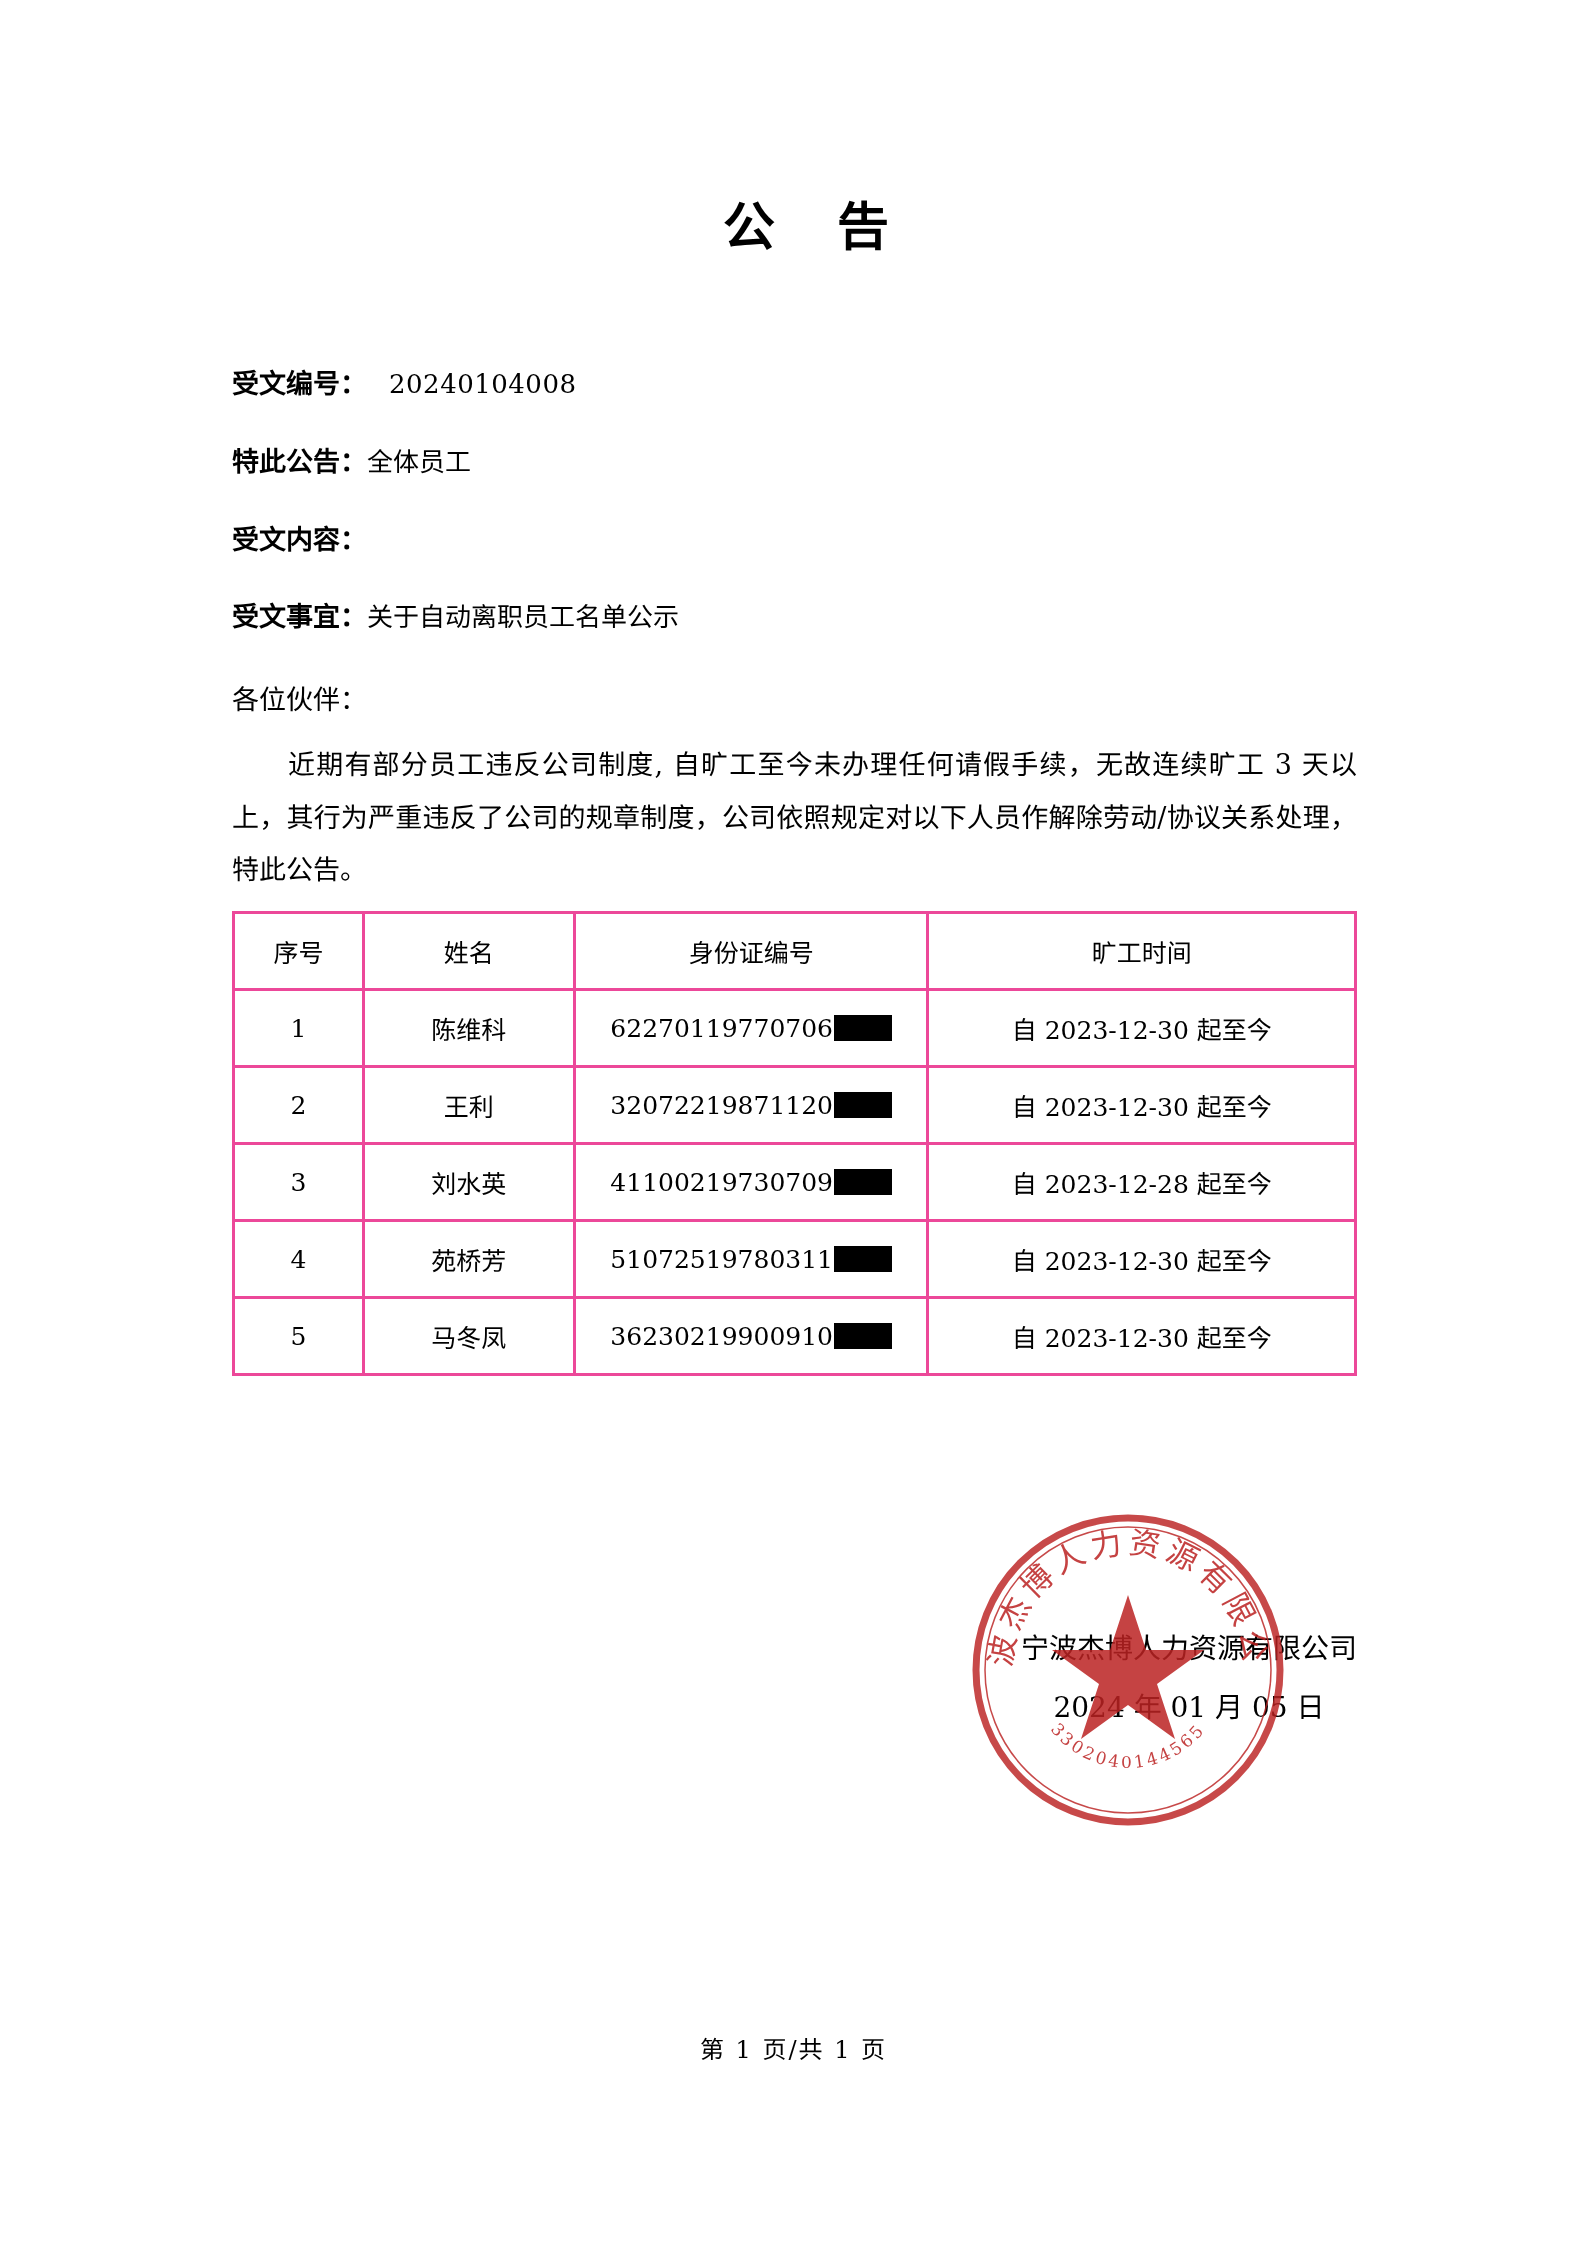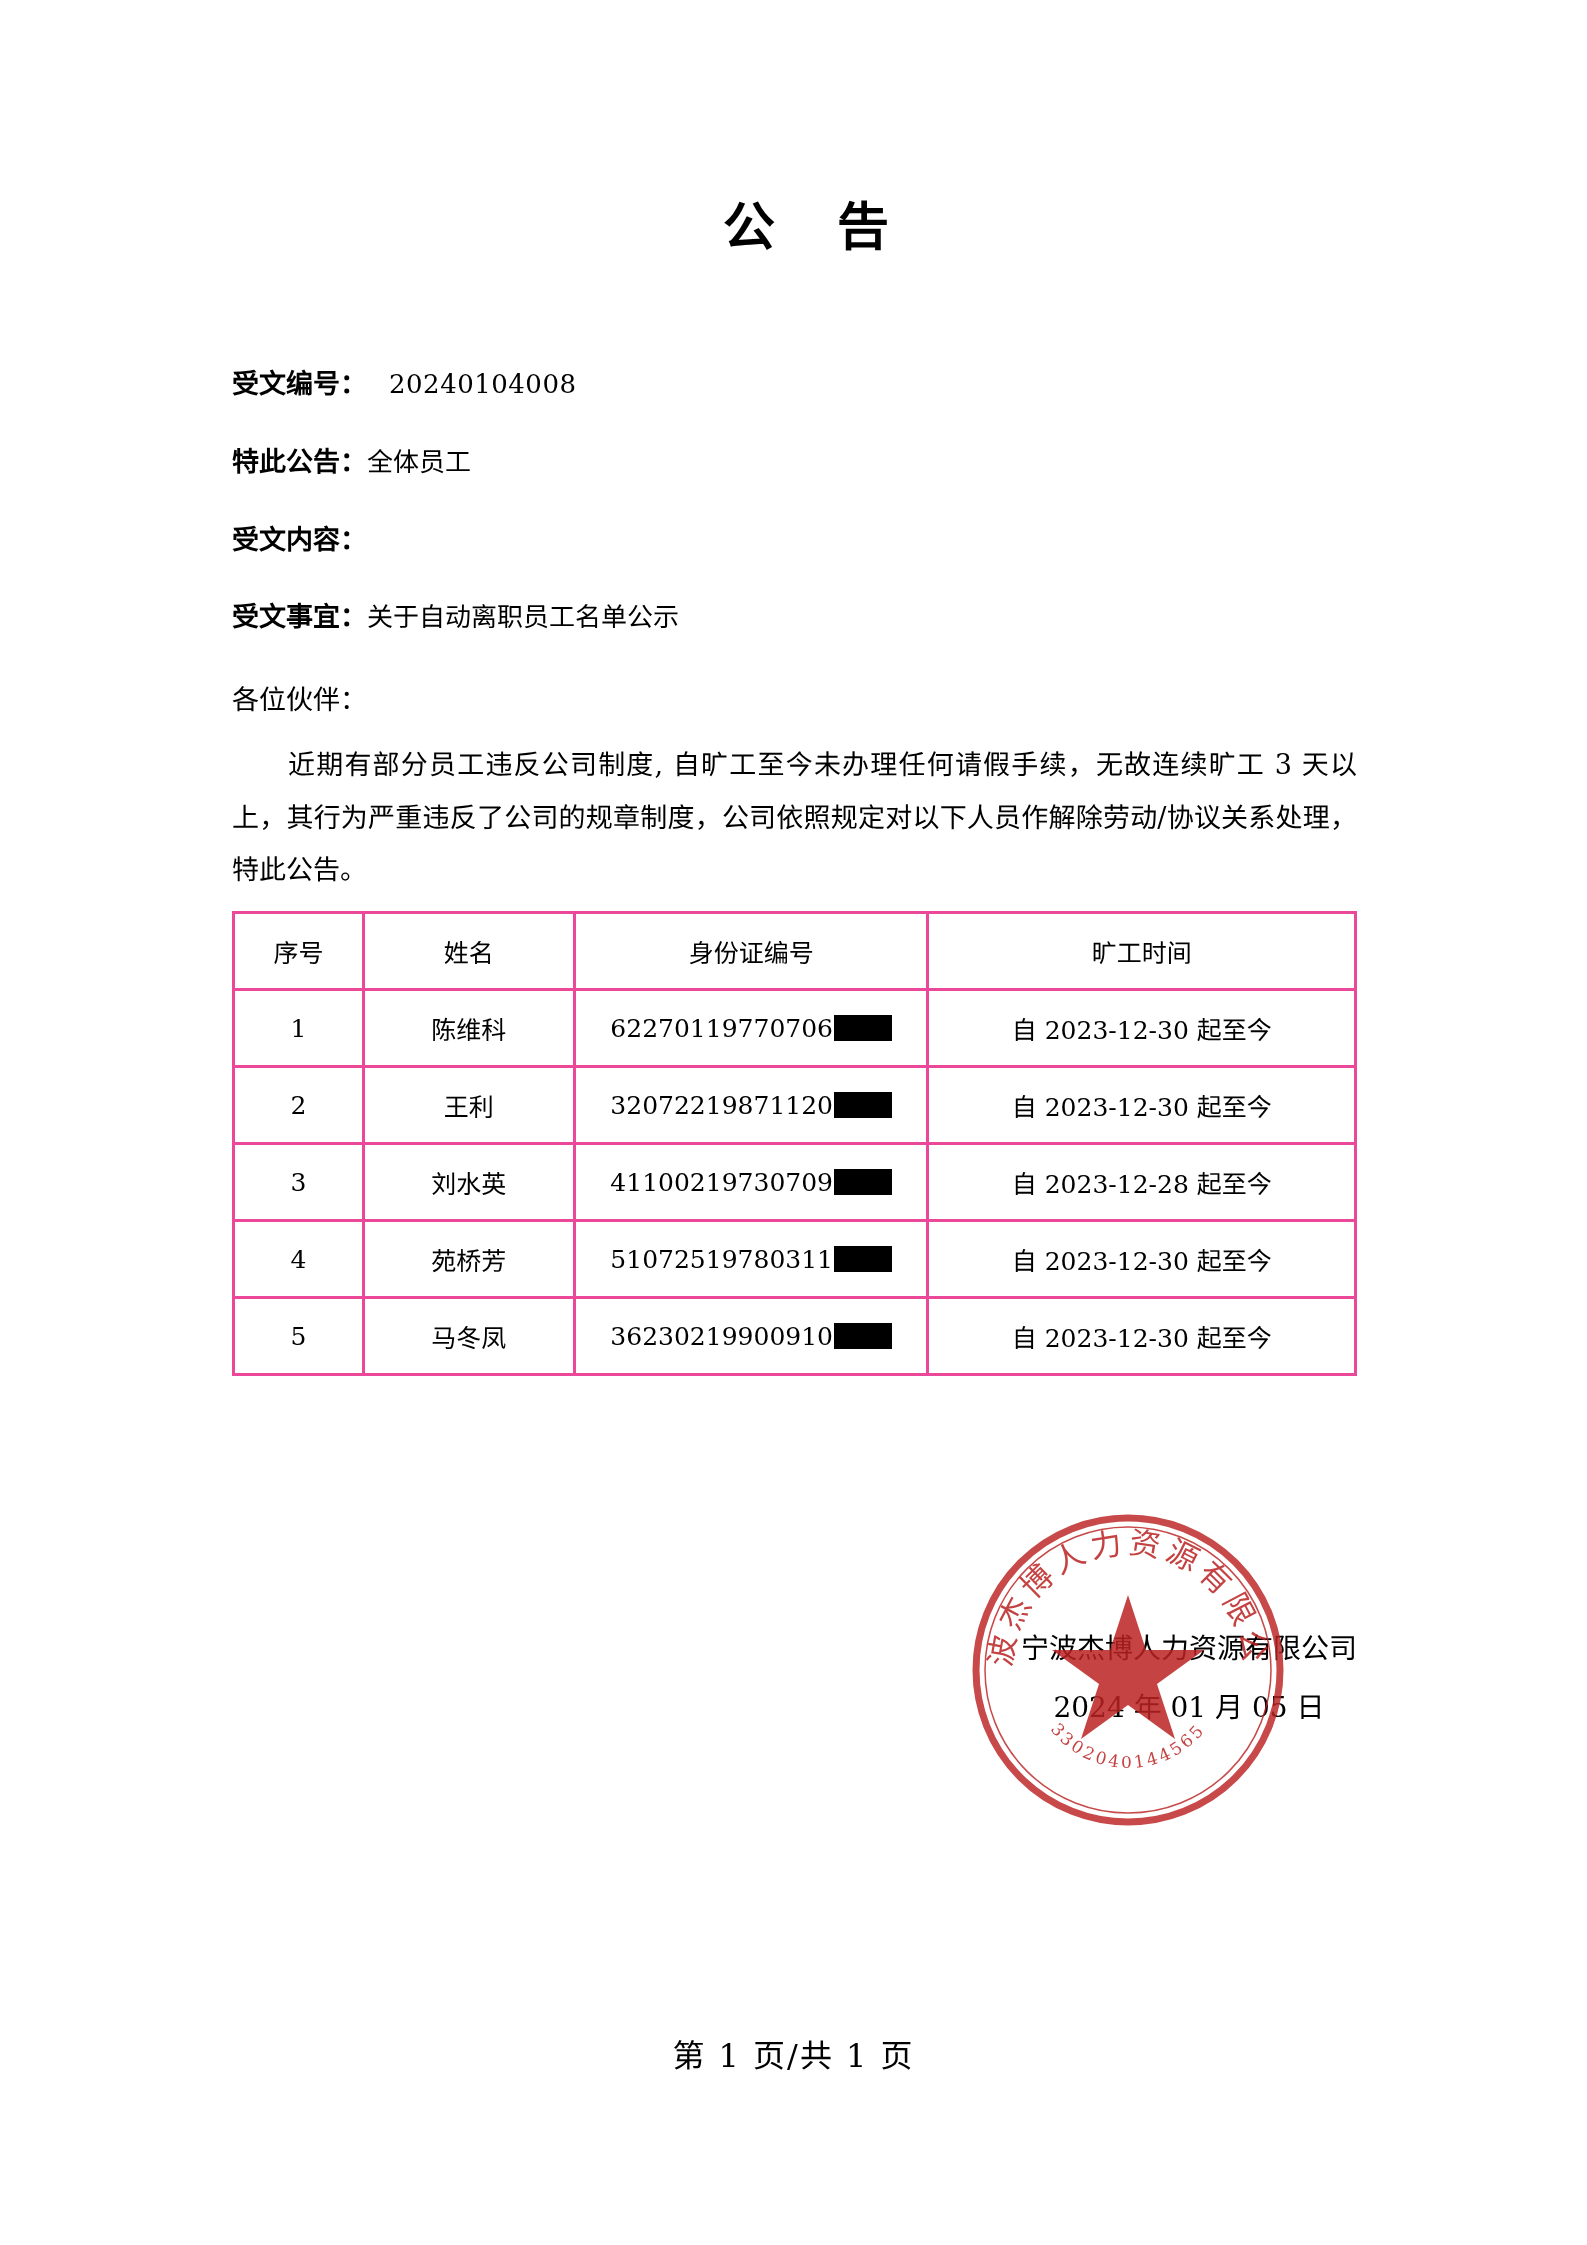--- a/index.html
+++ b/index.html
@@ -119,21 +119,21 @@
     width: 320px;
     height: 320px;
     pointer-events: none;
   }
   .footer {
     position: absolute;
     left: 0;
     right: 0;
     top: 2030px;
     text-align: center;
-    font-size: 32px;
+    font-size: 24px;
     letter-spacing: 2px;
   }
 </style>
 </head>
 <body>
 
 <div class="page">
 
   <div class="doc-title">公  告</div>
 

